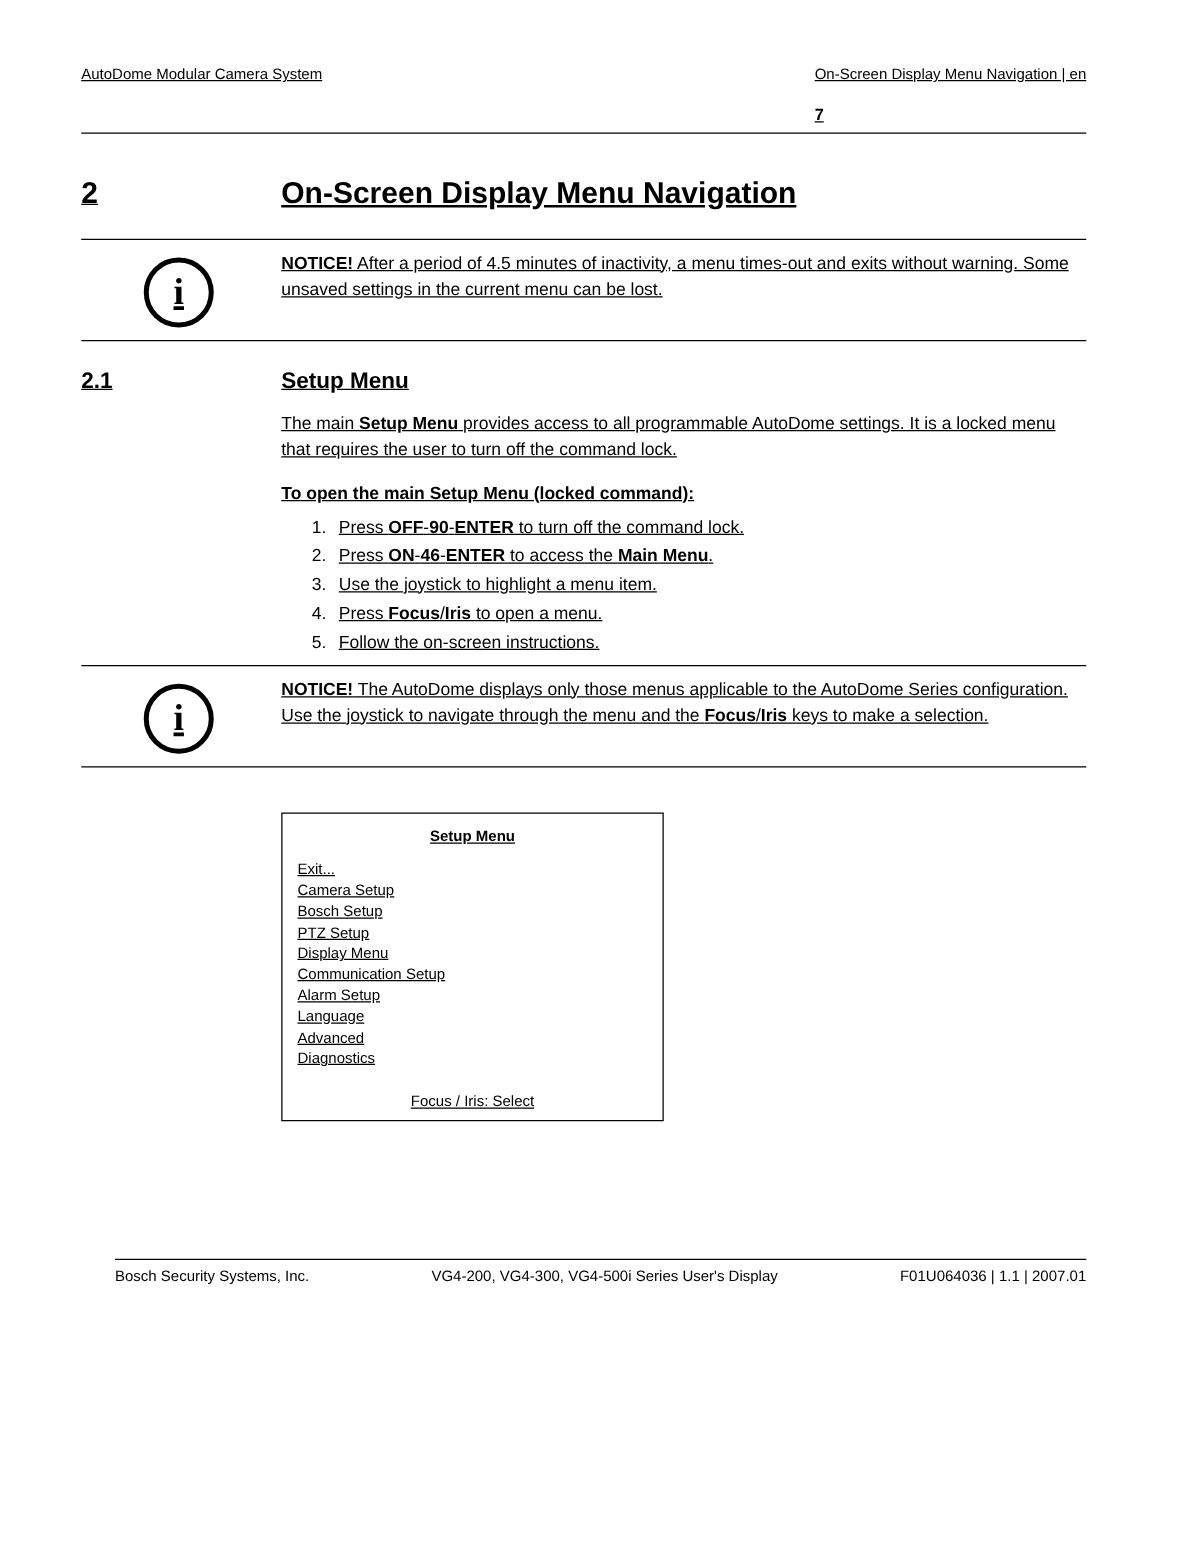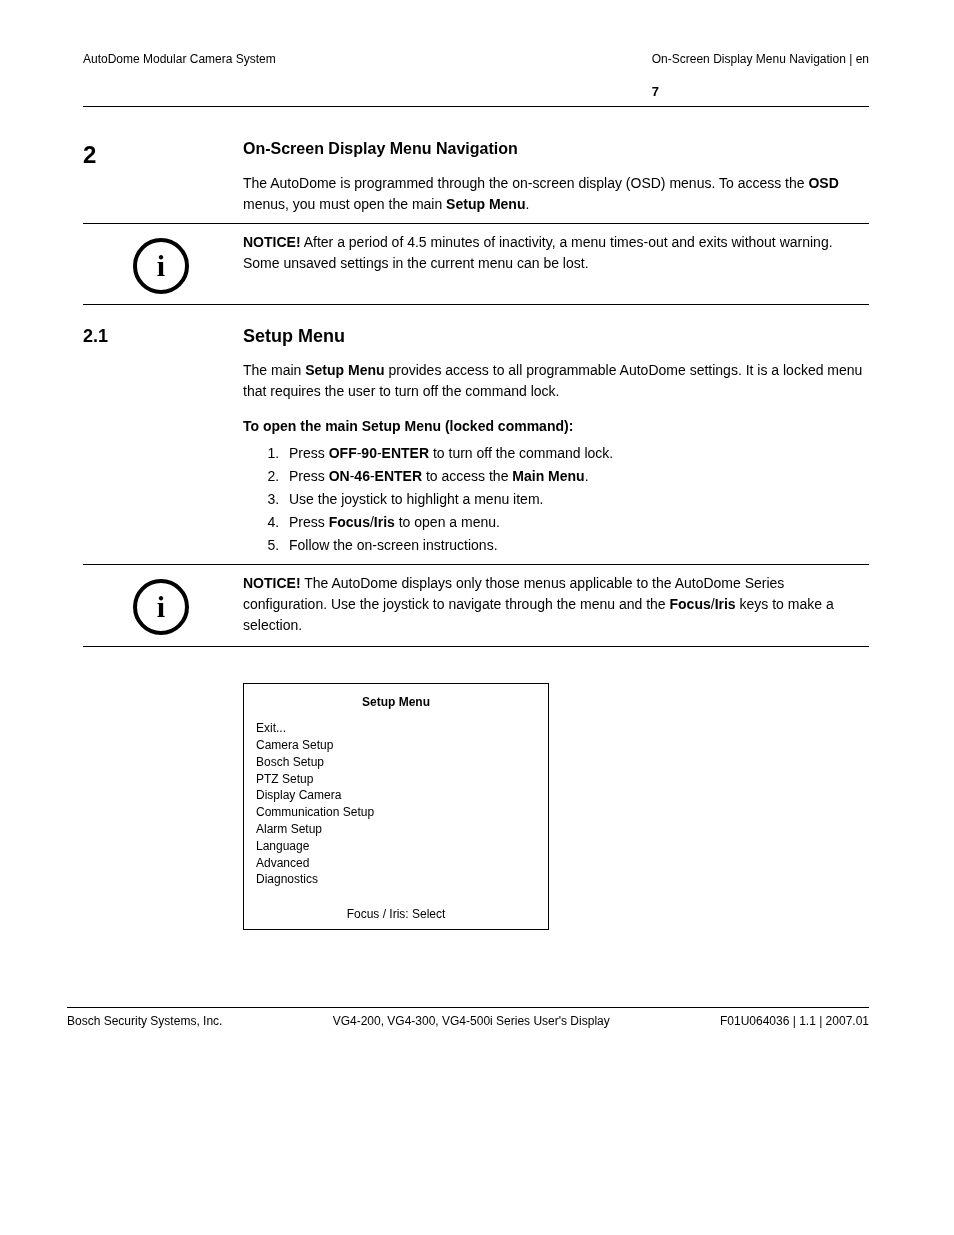--- a/index.html
+++ b/index.html
@@ -8,23 +8,24 @@
     padding: 0;
     background: #fff;
     color: #000;
     font-size: 14px;
     line-height: 1.5;
   }
   .page {
     width: 954px;
     height: 1070px;
     margin: 0 auto;
-    padding: 50px 85px 40px 83px;
+    padding: 50px 85px 40px 65px;
     box-sizing: border-box;
     position: relative;
+    text-decoration: underline;
   }
   .header {
     display: flex;
     justify-content: space-between;
     align-items: baseline;
     font-size: 12px;
     border-bottom: 1.5px solid #000;
     padding-bottom: 4px;
     margin-bottom: 30px;
   }
@@ -47,21 +48,21 @@
     flex-shrink: 0;
   }
   .content {
     flex: 1;
   }
   .chapter-num {
     font-size: 24px;
     font-weight: bold;
   }
   .chapter-title {
-    font-size: 16px;
+    font-size: 24px;
     font-weight: bold;
     margin-bottom: 12px;
   }
   .section-num {
     font-size: 18px;
     font-weight: bold;
   }
   .section-title {
     font-size: 18px;
     font-weight: bold;
@@ -114,21 +115,21 @@
     font-weight: bold;
     margin-bottom: 10px;
   }
   .menu-box .menu-footer {
     text-align: center;
     margin-top: 18px;
     margin-bottom: 2px;
   }
   .footer {
     position: absolute;
-    left: 67px;
+    left: 92px;
     right: 85px;
     bottom: 40px;
     display: flex;
     justify-content: space-between;
     font-size: 12px;
     border-top: 1.5px solid #000;
     padding-top: 4px;
   }
 </style>
 </head>
@@ -143,23 +144,20 @@
       <span class="pagenum">7</span>
     </span>
   </div>
 
   <div class="section-row">
     <div class="gutter">
       <span class="chapter-num">2</span>
     </div>
     <div class="content">
       <div class="chapter-title">On-Screen Display Menu Navigation</div>
-      <div class="para">
-        <span>The AutoDome is programmed through the on-screen display (OSD) menus. To access the </span><span class="bold">OSD</span><span> menus, you must open the main </span><span class="bold">Setup Menu</span><span>.</span>
-      </div>
     </div>
   </div>
 
   <div class="notice-block">
     <div class="gutter">
       <div class="icon-circle">i</div>
     </div>
     <div class="content">
       <span class="bold">NOTICE!</span><span> After a period of 4.5 minutes of inactivity, a menu times-out and exits without warning. Some unsaved settings in the current menu can be lost.</span>
     </div>
@@ -202,21 +200,21 @@
 
   <div class="section-row">
     <div class="gutter"></div>
     <div class="content">
       <div class="menu-box">
         <div class="menu-title">Setup Menu</div>
         <div>Exit...</div>
         <div>Camera Setup</div>
         <div>Bosch Setup</div>
         <div>PTZ Setup</div>
-        <div>Display Camera</div>
+        <div>Display Menu</div>
         <div>Communication Setup</div>
         <div>Alarm Setup</div>
         <div>Language</div>
         <div>Advanced</div>
         <div>Diagnostics</div>
         <div class="menu-footer">Focus / Iris: Select</div>
       </div>
     </div>
   </div>
 

